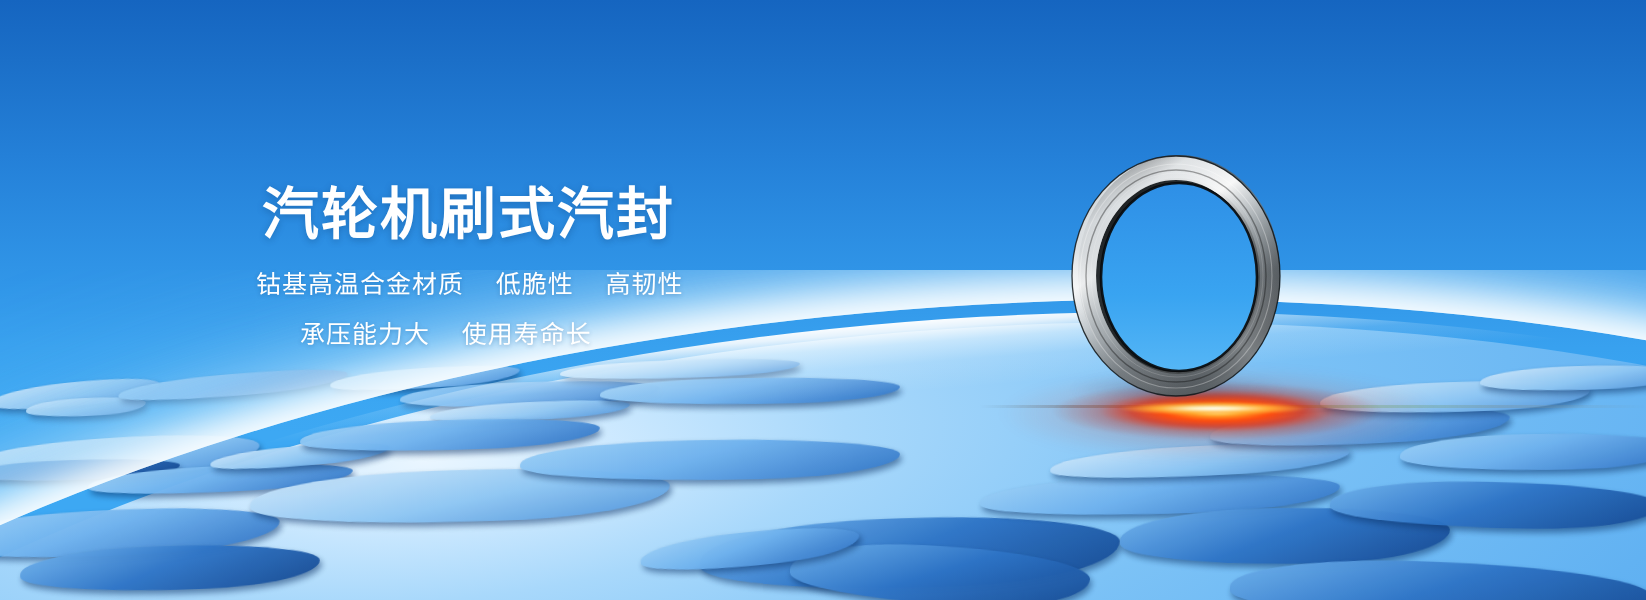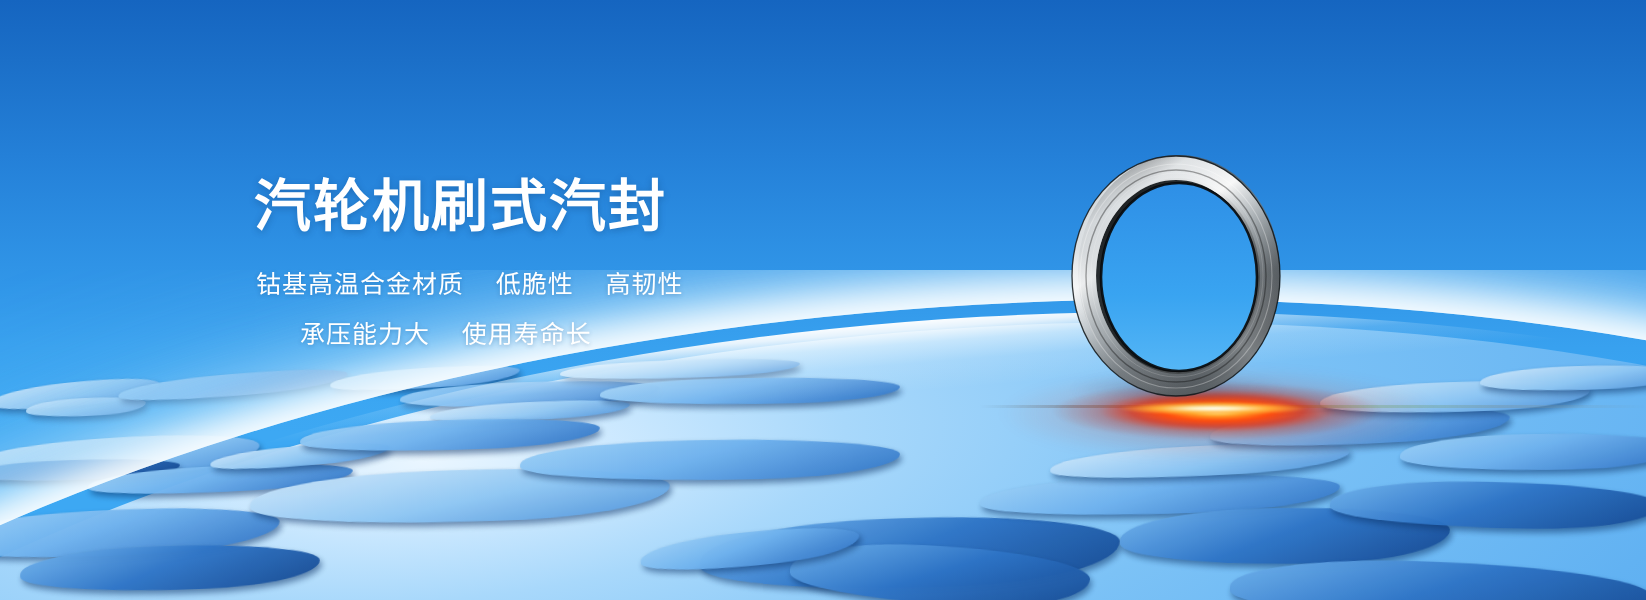--- a/index.html
+++ b/index.html
@@ -201,21 +201,21 @@
     position: absolute;
     left: 0; top: 0;
     width: 100%;
     height: 100%;
     pointer-events: none;
   }
   .headline {
     position: absolute;
     left: 254px;
     top: 178px;
-    margin: 0;
+    margin: 8px;
     font-size: 57px;
     line-height: 1;
     font-weight: 700;
     letter-spacing: 2px;
     color: #ffffff;
     white-space: nowrap;
     text-shadow: 0 2px 7px rgba(12,58,112,0.33);
     font-family: "Liberation Sans", "DejaVu Sans", sans-serif;
   }
   .sub {

